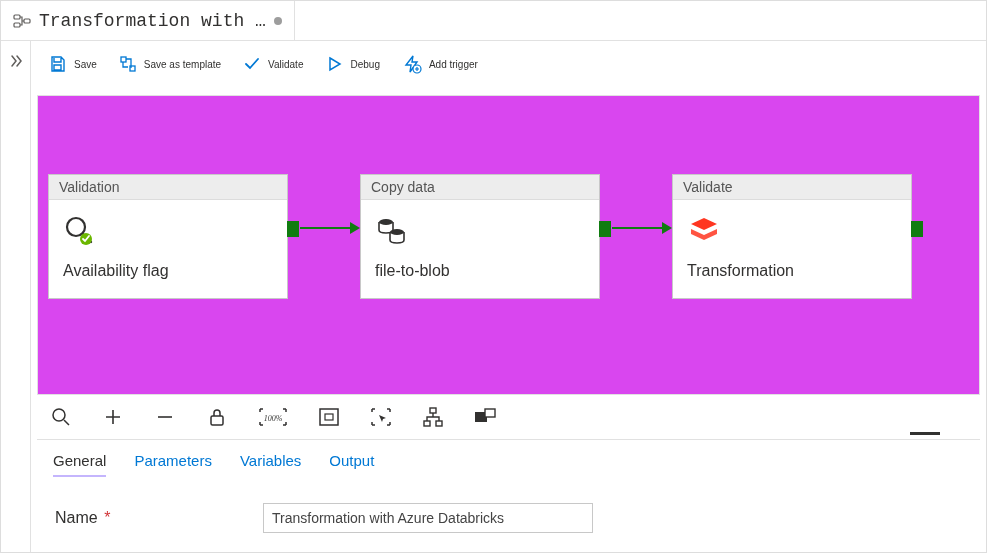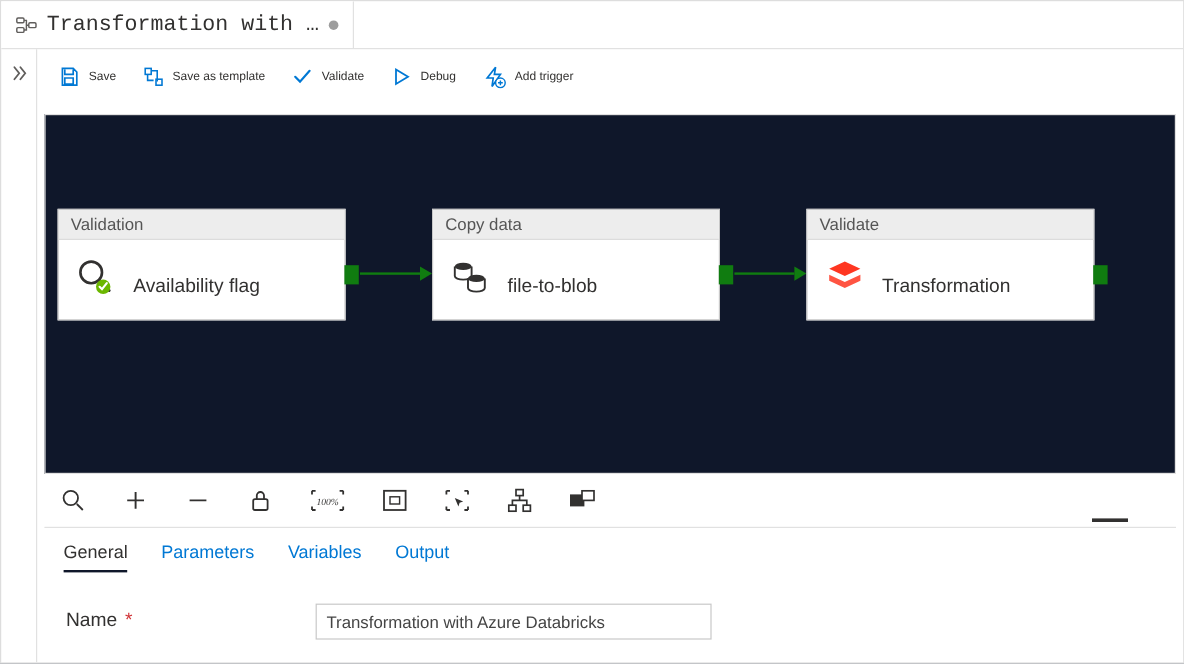--- a/index.html
+++ b/index.html
@@ -72,39 +72,40 @@
     font-size: 10px;
   }
   .toolbar .tbtn svg { color: #0078d4; }
   
   .canvas {
     position: relative;
     flex: none;
     height: 300px;
     border: 1px solid #e1e1e1;
     margin: 8px 6px 0 6px;
-    background: #0f172a;
+    background: #d946ef;
   }
   .node {
     position: absolute;
     width: 240px;
     border: 1px solid #c8c8c8;
     background: #fff;
     font-size: 15px;
   }
   .node-header {
     background: #ededed;
     border-bottom: 1px solid #dcdcdc;
     padding: 4px 10px;
     color: #555;
     font-size: 14px;
   }
   .node-body {
-    display:flex; align-items:flex-end; gap:14px;
+    display:flex; align-items:flex-start; gap:14px;
     padding: 14px 14px 18px 14px;
+    flex-direction: column;
   }
   .node-port {
     position:absolute; width:12px; height:16px; background:#107c10;
     top: 46px;
   }
   .node-port.right { right:-12px; }
   .arrowline {
     position:absolute; height:2px; background:#107c10;
   }
   .arrowhead {
@@ -123,21 +124,21 @@
   .detail-wrap {
     margin: 0 6px;
     border-top: 1px solid #e1e1e1;
     padding-top: 6px;
   }
   .detail-tabs {
     display:flex; gap:28px; padding-left:16px;
     font-size:15px;
   }
   .dtab { padding: 6px 0; cursor:pointer; color:#0078d4; }
-  .dtab.active { color:#323130; border-bottom: 2px solid #0f172a; font-weight:400; }
+  .dtab.active { color:#323130; border-bottom: 2px solid #c4b5fd; font-weight:400; }
   .resize-grip {
     position: relative;
     height: 0;
   }
   .resize-grip::after{
     content:""; position:absolute; right:40px; top:-14px; width:30px; height:3px; background:#323130;
   }
   
   .form-row {
     display:flex; align-items:center; gap: 8px;

